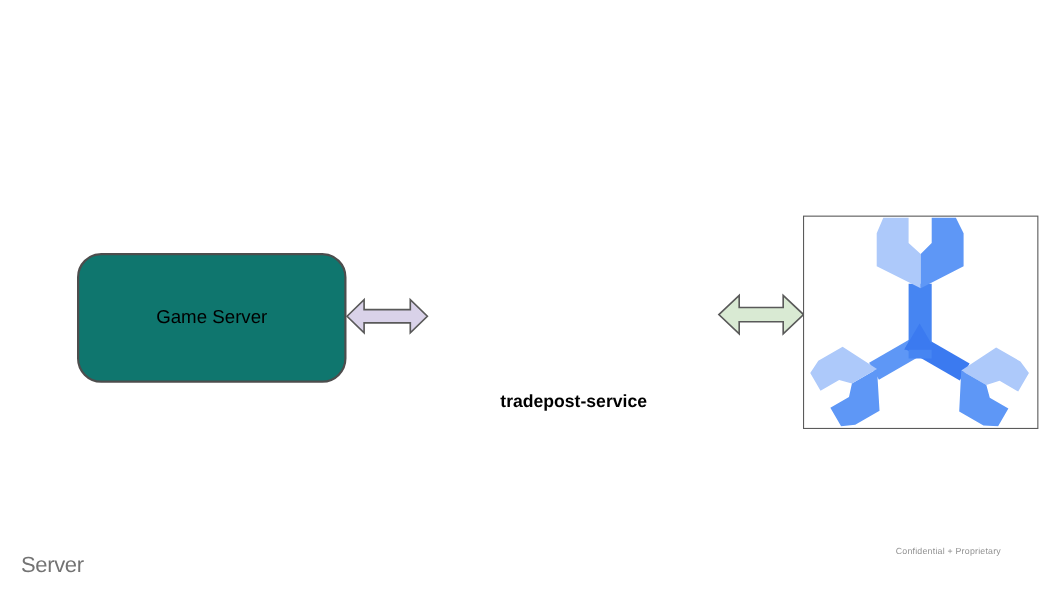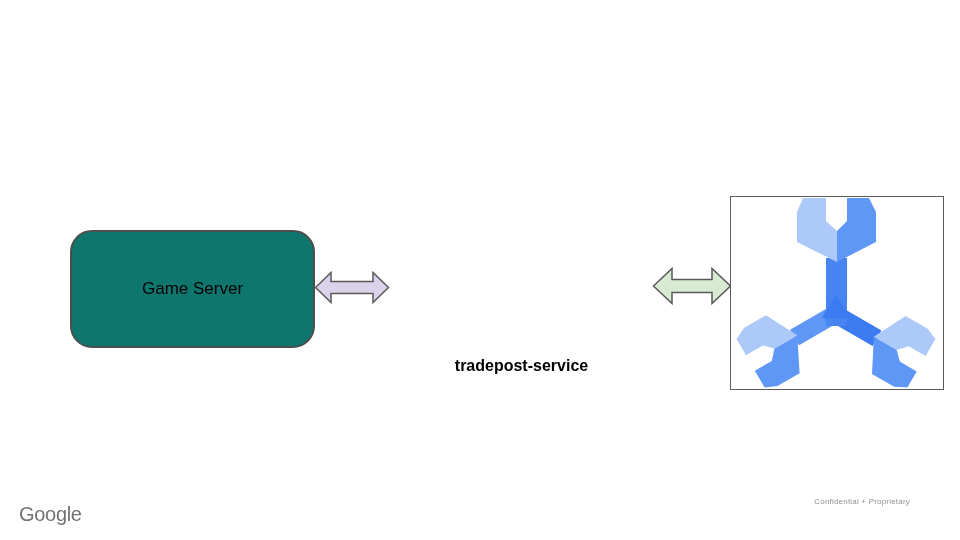--- a/index.html
+++ b/index.html
@@ -86,16 +86,16 @@
         <g>
           <polygon class="c-bright" points="-10,-56 11,-56 11,12 -10,12"></polygon>
           <polygon class="c-light" points="-33,-116 -10,-116 -10,-93 1,-83 1,-52 -39,-72 -39,-102"></polygon>
           <polygon class="c-medium" points="1,-83 11,-93 11,-116 33,-116 40,-102 40,-72 1,-52"></polygon>
         </g>
         <polygon class="c-deep" points="0,-20 14,4 -14,4"></polygon>
       </g>
     </svg>
   </div>
 
-  <div class="google-logo">Google</div>
+  <div class="google-logo">Server</div>
   <div class="confidential">Confidential + Proprietary</div>
 
 </div>
 
 </body></html>

